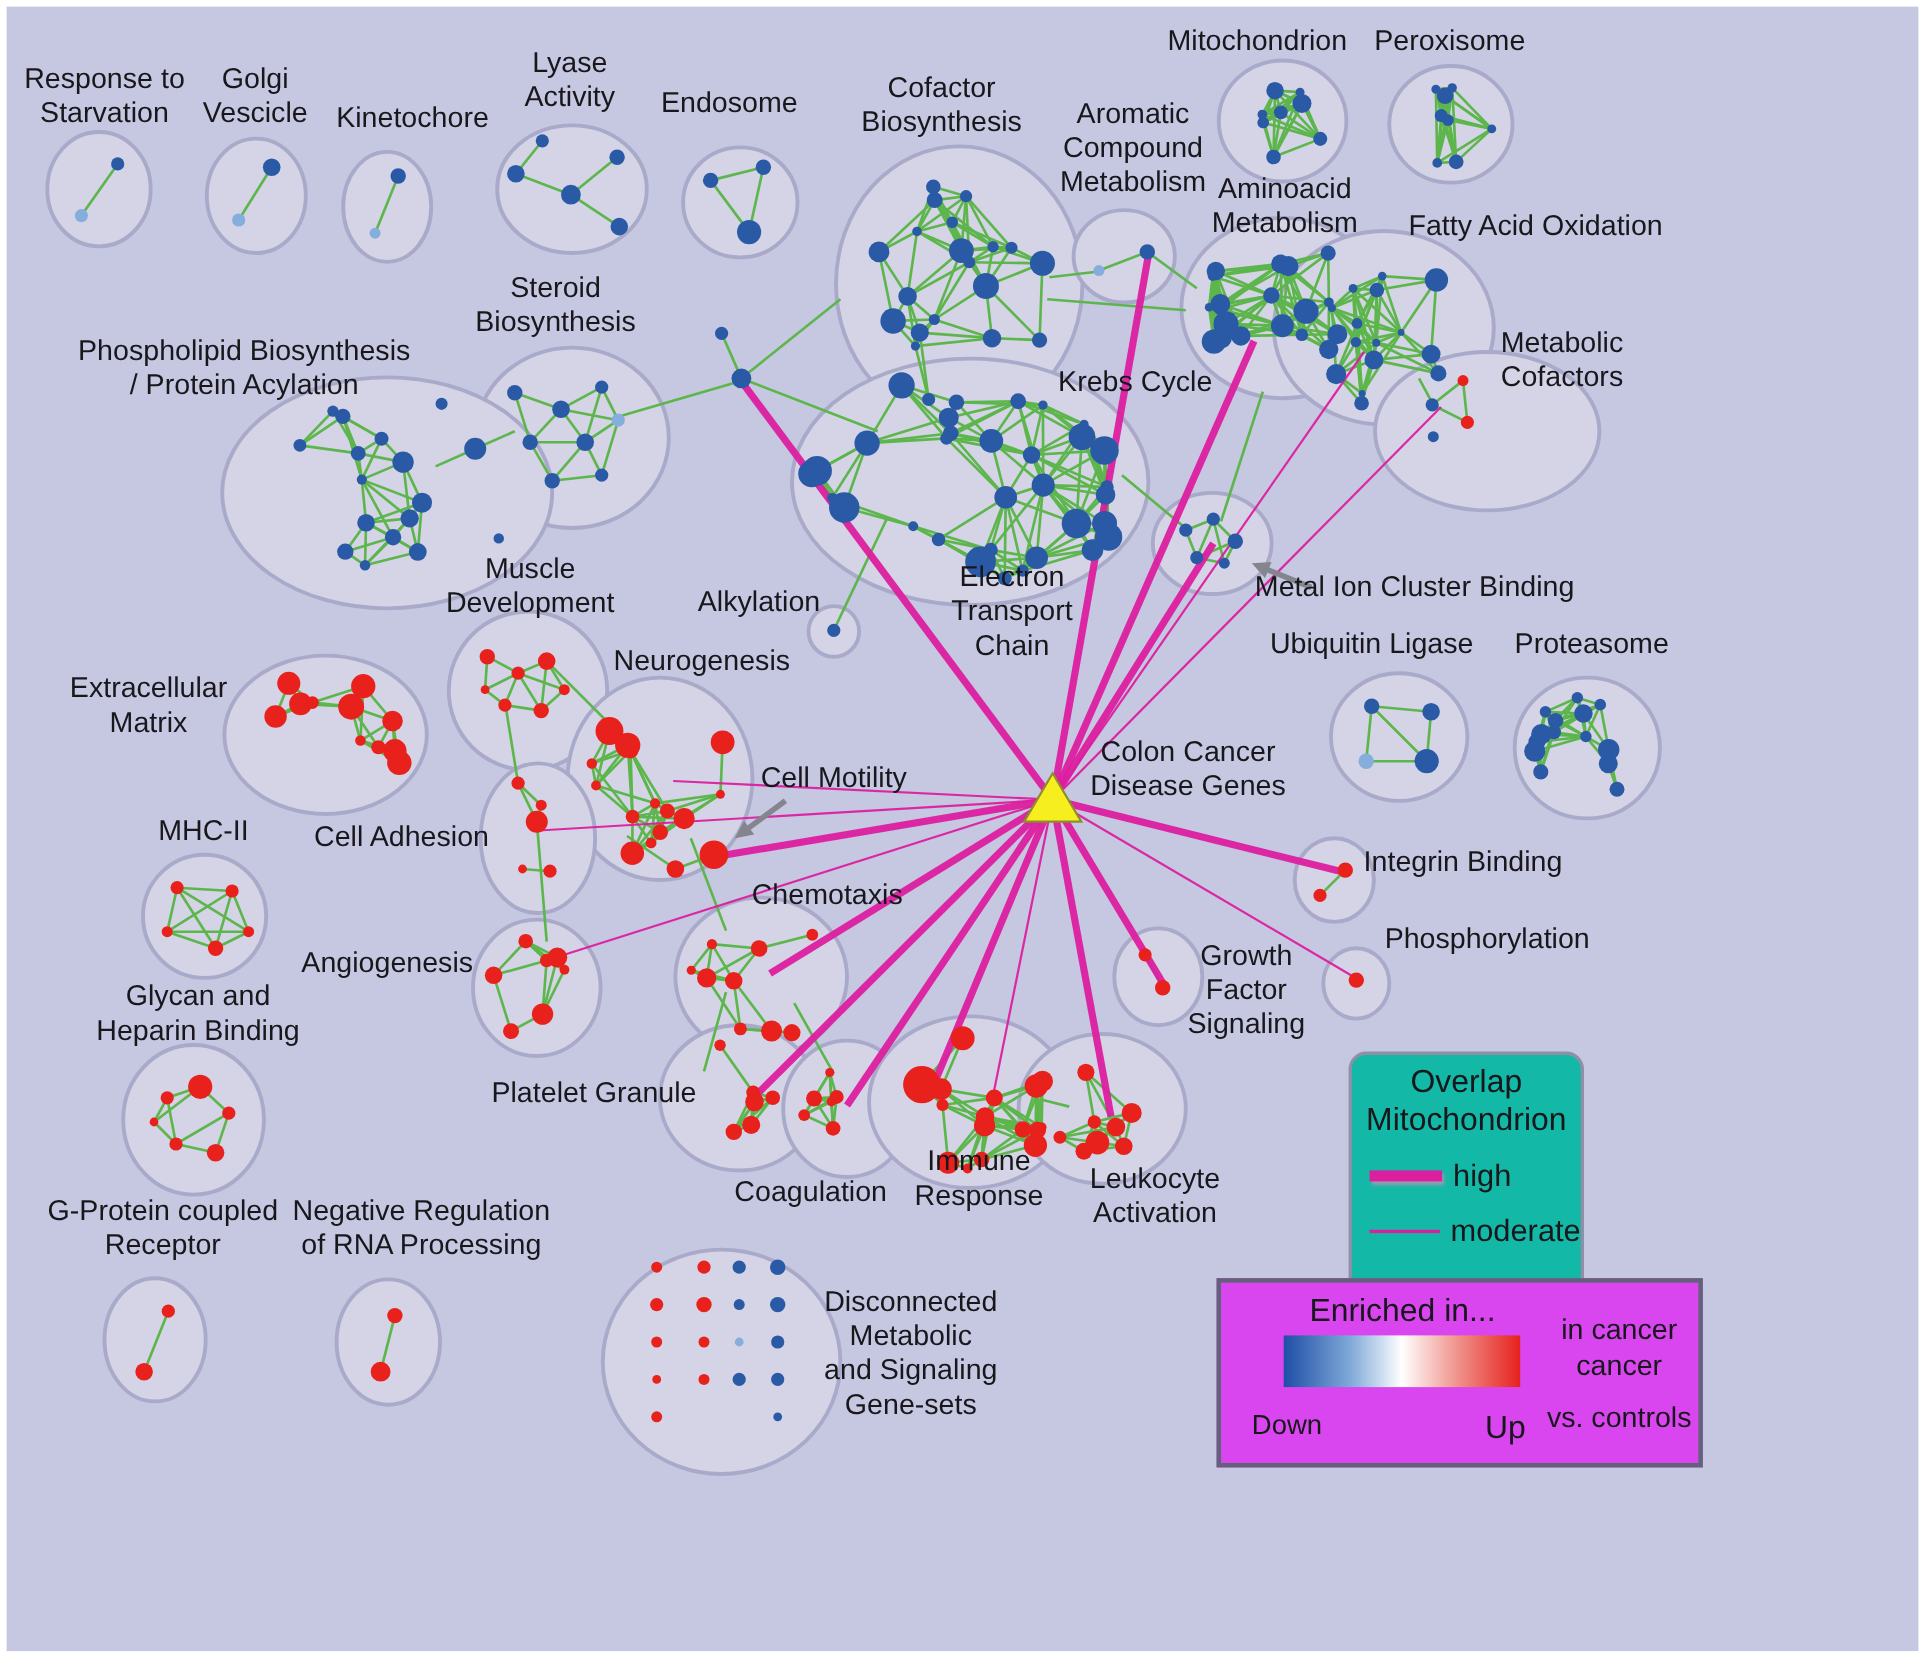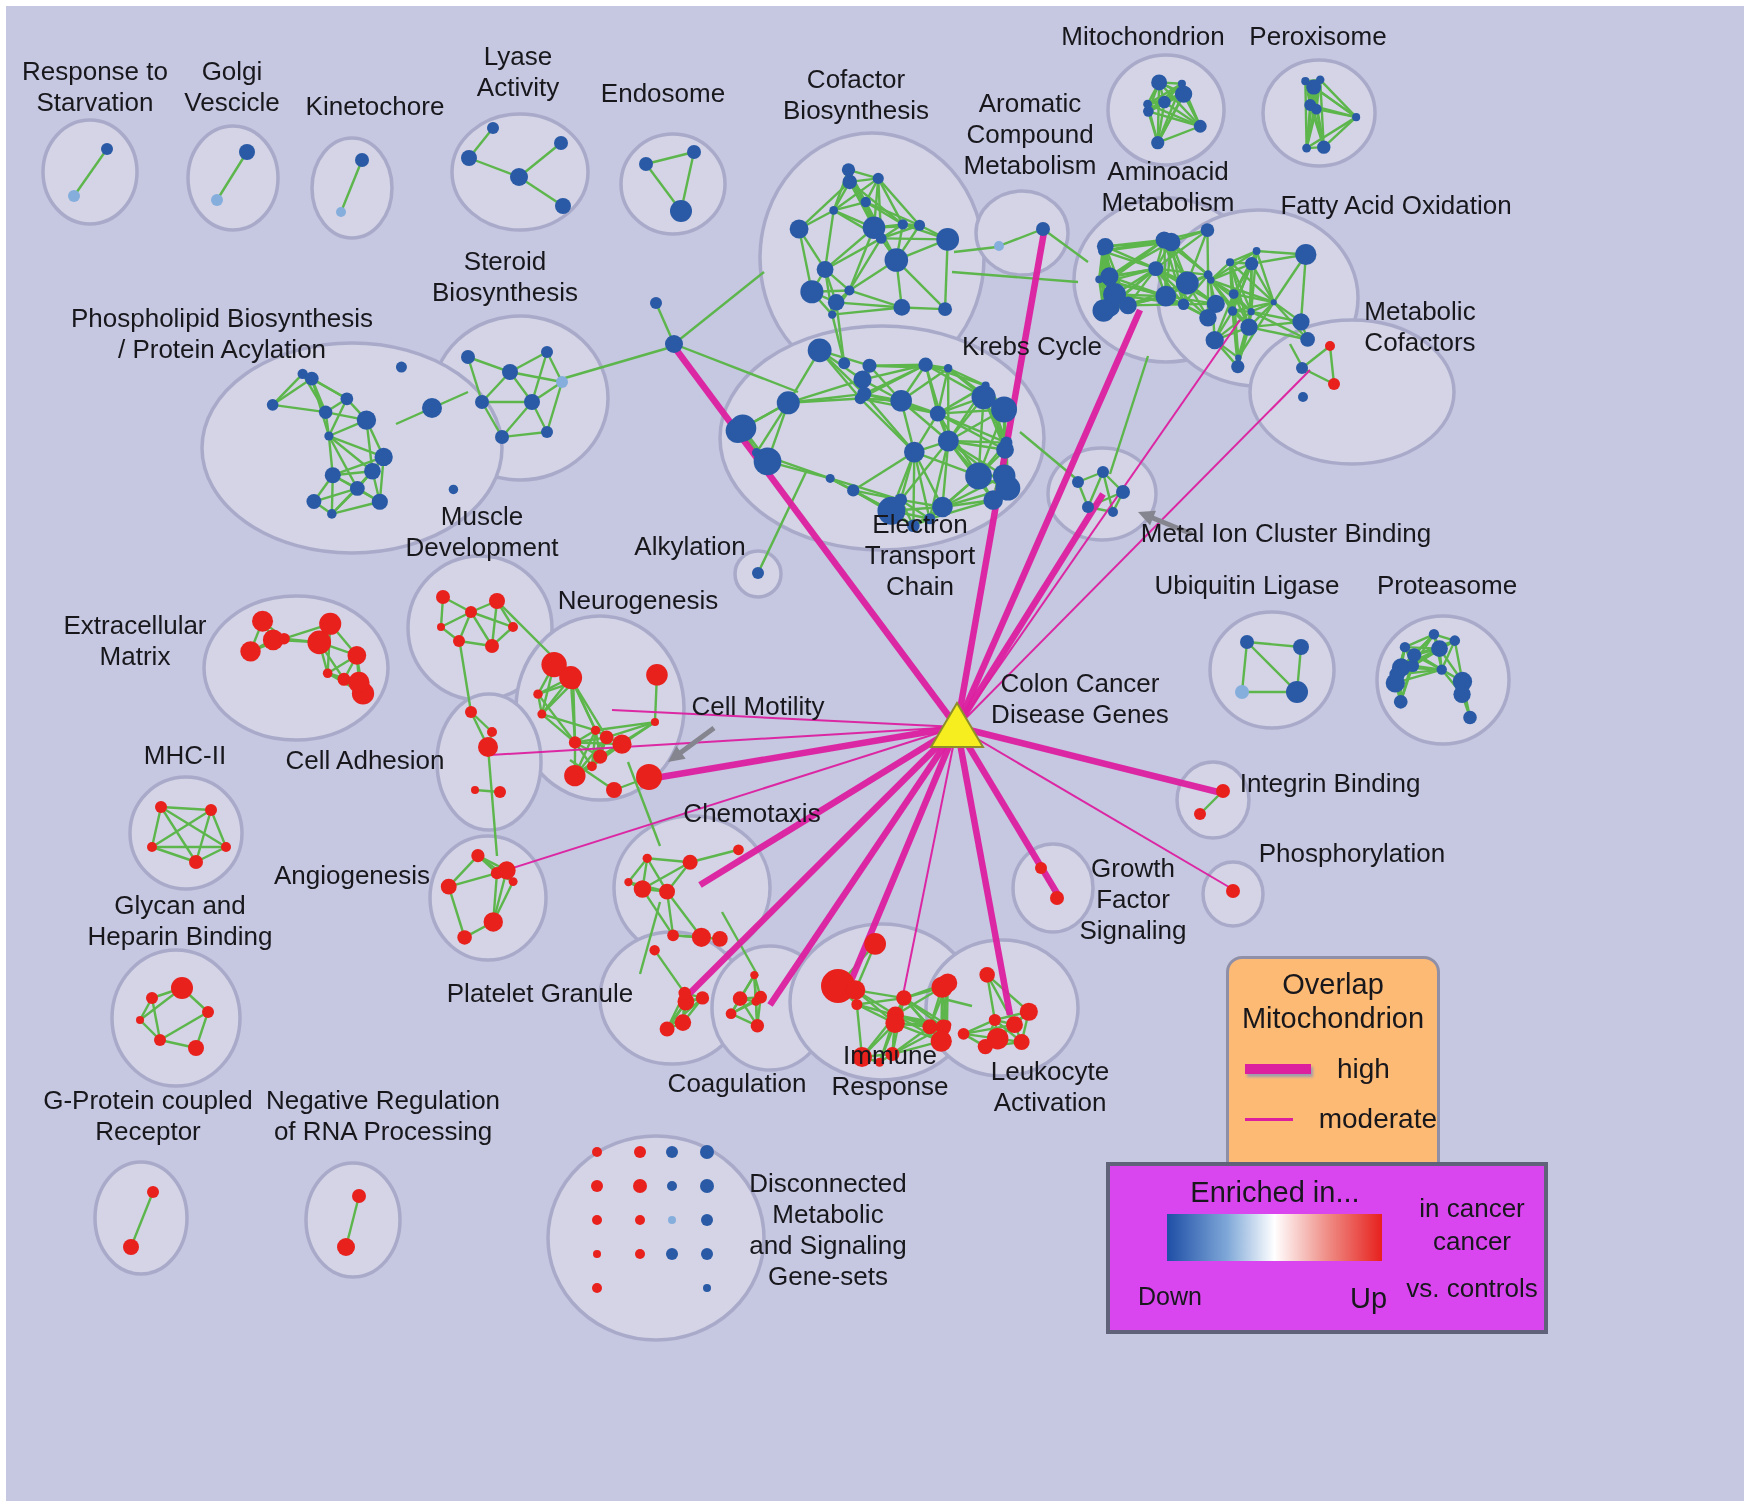--- a/index.html
+++ b/index.html
@@ -1,28 +1,28 @@
 <!DOCTYPE html>
 <html><head>
 <meta charset="utf-8">
 <style>
   html,body{margin:0;padding:0;background:#ffffff;}
   .stage{position:relative;width:1750px;height:1507px;background:#ffffff;overflow:hidden;
          font-family:"Liberation Sans",sans-serif;}
   svg text{font-family:"Liberation Sans",sans-serif;}
   
   .legend-overlap{position:absolute;left:1226px;top:956px;width:214px;height:224px;
-    border:3px solid #8f90a8;border-radius:16px;background:#fdba74;box-sizing:border-box;}
+    border:3px solid #8f90a8;border-radius:16px;background:#14b8a6;box-sizing:border-box;}
   .lo-title{font-size:29px;text-align:center;color:#17171c;line-height:34px;}
   .lo-title.first{margin-top:8px;}
   .lo-row{display:flex;align-items:center;margin:18px 0 0 16px;}
   .lo-line{width:66px;}
   .lo-line.high{height:10px;box-shadow:2px 3px 3px #9b9cb0;}
   .lo-line.mod{height:3px;}
-  .lo-label{font-size:28px;color:#17171c;margin-left:26px;}
+  .lo-label{font-size:28px;color:#17171c;margin-left:10px;}
   
   .legend-enrich{position:absolute;left:1106px;top:1162px;width:442px;height:172px;
     border:4px solid #5f6278;background:#d946ef;box-sizing:border-box;}
   .le-title{position:absolute;left:0;top:10px;width:330px;text-align:center;font-size:29px;color:#17171c;}
   .le-gradient{position:absolute;left:57px;top:48px;width:215px;height:47px;}
   .le-down{position:absolute;left:28px;top:116px;font-size:25px;color:#17171c;}
   .le-up{position:absolute;left:240px;top:116px;font-size:29px;color:#17171c;}
   .le-note{position:absolute;left:288px;top:26px;width:148px;text-align:center;
     font-size:26px;line-height:33px;color:#17171c;}
   .le-note div:last-child{margin-top:14px;}

